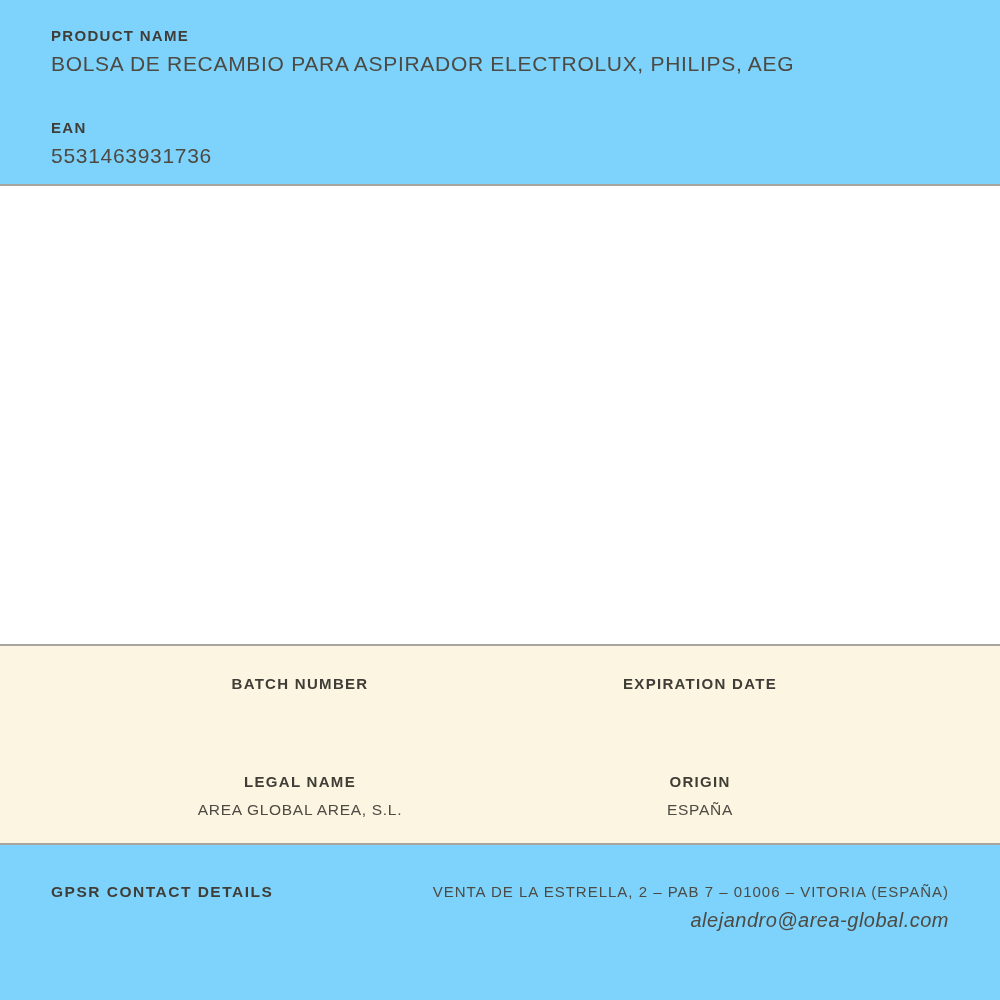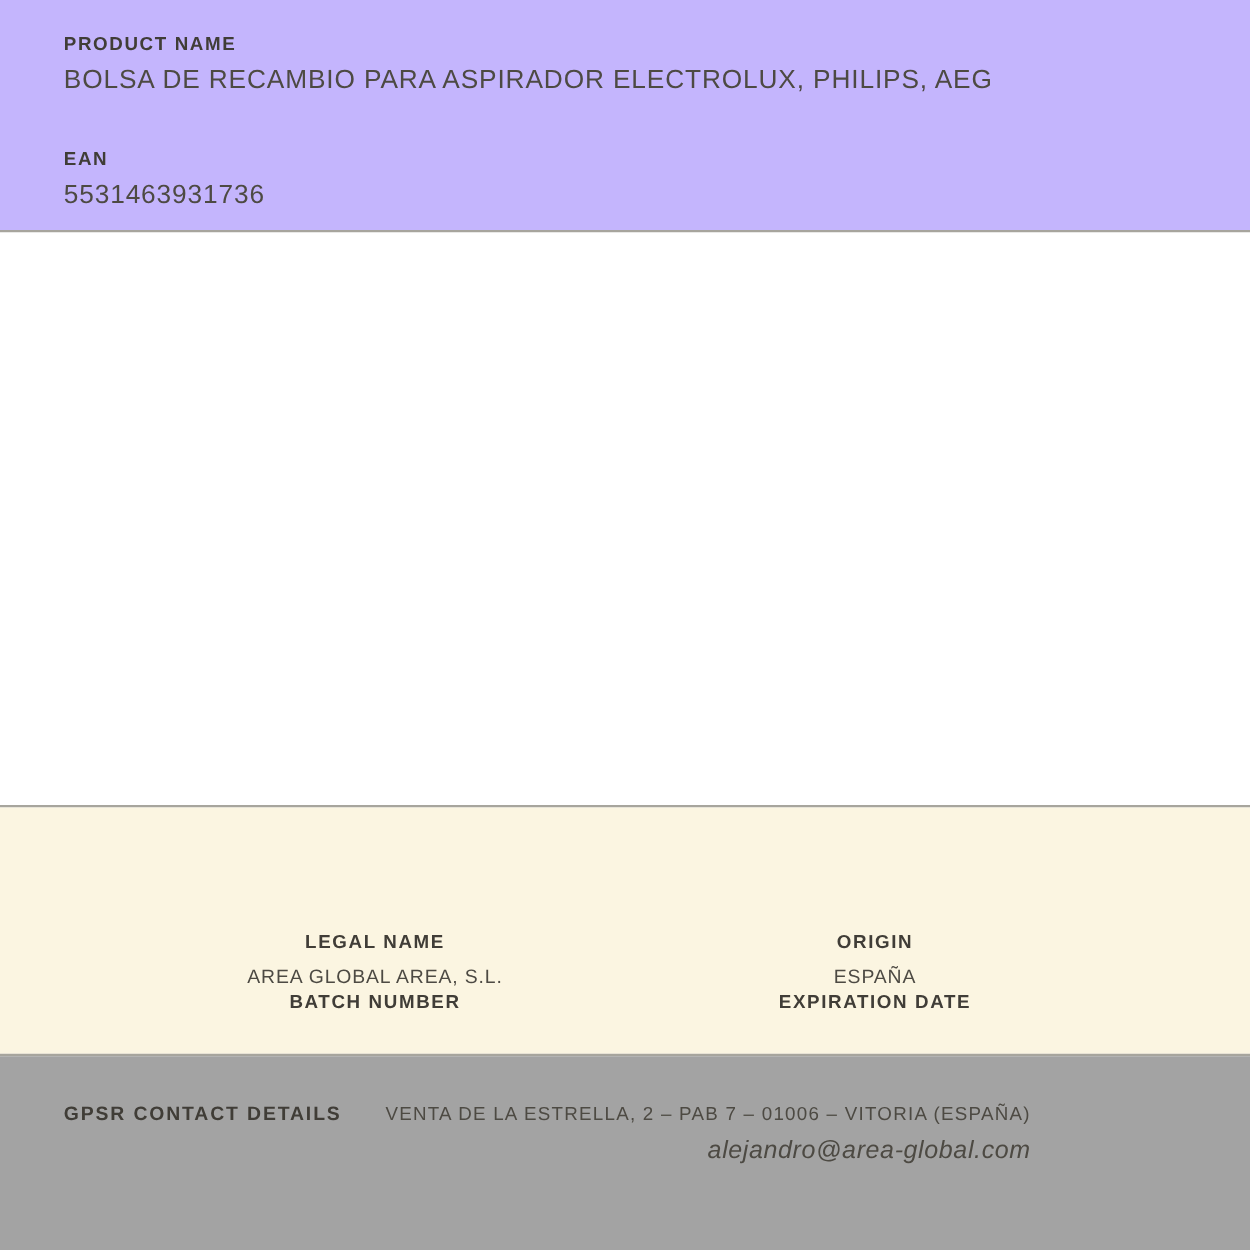--- a/index.html
+++ b/index.html
@@ -7,44 +7,44 @@
     padding: 0;
     width: 1000px;
     height: 1000px;
     background: #ffffff;
     font-family: "Liberation Sans", sans-serif;
     overflow: hidden;
   }
   .sec-top {
     box-sizing: border-box;
     height: 184px;
-    background: #c4b5fd;
+    background: #7dd3fc;
     padding: 26px 51px 0 51px;
   }
   .divider {
     height: 2px;
     background: #a7a59d;
   }
   .white-gap {
     height: 458px;
     background: #ffffff;
   }
   .sec-mid {
     box-sizing: border-box;
     height: 197px;
     background: #fbf5e1;
     padding-top: 28px;
   }
   .sec-bottom {
     box-sizing: border-box;
     height: 155px;
-    background: #a3a3a3;
+    background: #7dd3fc;
     padding: 38px 51px 0 51px;
     display: flex;
-    justify-content: flex-start;
+    justify-content: space-between;
     align-items: flex-start;
     gap: 35px;
   }
   .field-label {
     font-size: 15px;
     font-weight: bold;
     color: #403d37;
     letter-spacing: 1.3px;
     line-height: 20px;
   }
@@ -120,38 +120,38 @@
 </div>
 
 <div class="divider"></div>
 
 <div class="white-gap"></div>
 
 <div class="divider"></div>
 
 <div class="sec-mid">
   <div class="mid-grid">
+    <div class="mid-row">
+      <div class="mid-col">
+        <div class="field-label">BATCH NUMBER</div>
+        <div class="mid-value"></div>
+      </div>
+      <div class="mid-col">
+        <div class="field-label">EXPIRATION DATE</div>
+        <div class="mid-value"></div>
+      </div>
+    </div>
     <div class="mid-row mid-row-2">
       <div class="mid-col">
         <div class="field-label">LEGAL NAME</div>
         <div class="mid-value">AREA GLOBAL AREA, S.L.</div>
       </div>
       <div class="mid-col">
         <div class="field-label">ORIGIN</div>
         <div class="mid-value">ESPAÑA</div>
-      </div>
-    </div>
-    <div class="mid-row">
-      <div class="mid-col">
-        <div class="field-label">BATCH NUMBER</div>
-        <div class="mid-value"></div>
-      </div>
-      <div class="mid-col">
-        <div class="field-label">EXPIRATION DATE</div>
-        <div class="mid-value"></div>
       </div>
     </div>
   </div>
 </div>
 
 <div class="divider"></div>
 
 <div class="sec-bottom">
   <div class="gpsr-title">GPSR CONTACT DETAILS</div>
   <div class="gpsr-contact">

